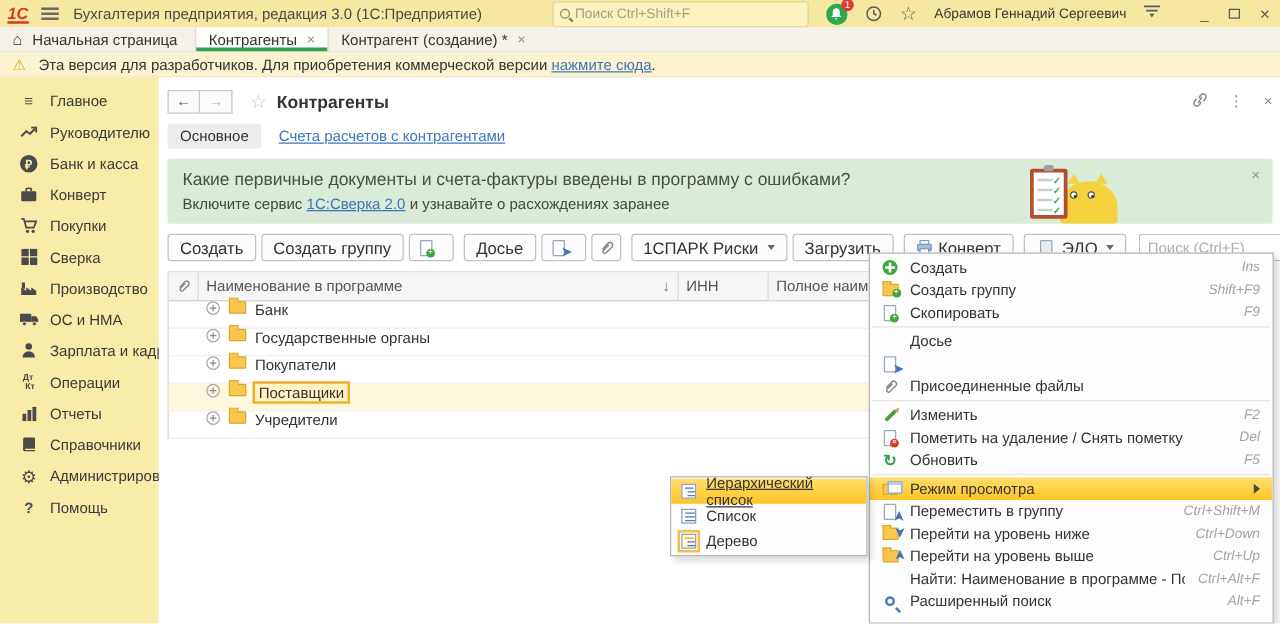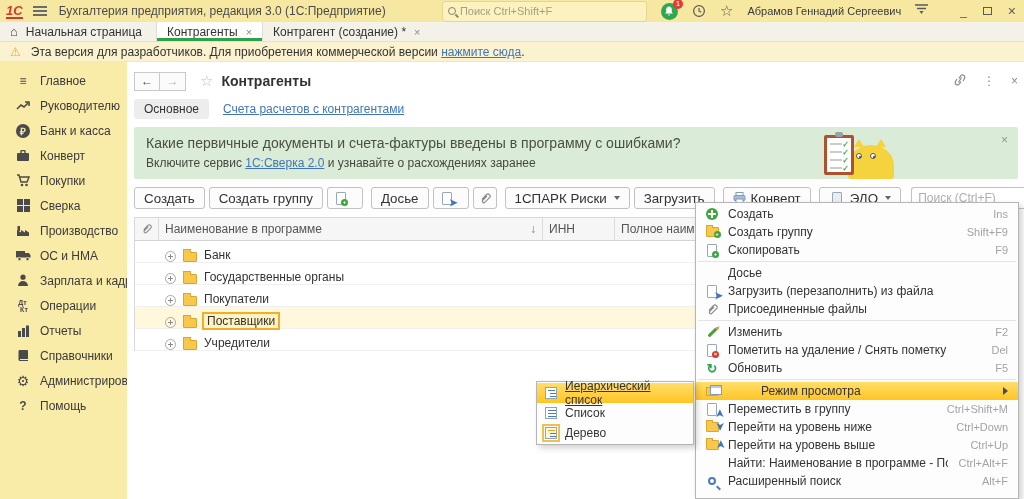--- a/index.html
+++ b/index.html
@@ -87,36 +87,36 @@
   .tsearch2 input::placeholder { color:#AFAFAF; }
 
   
   .table { margin:7px 5px 0 7px; border:1px solid #D9D9D9; border-bottom:none; }
   .thead { display:flex; align-items:center; height:23px; background:#F6F6F6; border-bottom:1px solid #D4D4D4; color:#555; }
   .th { padding:0 6px; border-right:1px solid #DCDCDC; height:100%; display:flex; align-items:center; }
   .th.attach { width:24px; justify-content:center; }
   .th.name { width:384px; } .th.name .sort { margin-left:auto; color:#777; }
   .th.inn { width:72px; }
   .th.full { flex:1; border-right:none; overflow:hidden; white-space:nowrap; }
-  .trow { display:flex; align-items:flex-end; height:22px; padding-left:30px; border-bottom:1px solid #F0F0F0; }
+  .trow { display:flex; align-items:flex-start; height:22px; padding-left:30px; border-bottom:1px solid #F0F0F0; }
   .trow.sel { background:#FFF8DC; }
   .expander { width:11px; height:11px; border:1px solid #A8A8A8; border-radius:50%; position:relative; margin-right:7px; flex:none; }
   .expander::before, .expander::after { content:""; position:absolute; background:#8A8A8A; }
   .expander::before { width:5px; height:1px; left:2px; top:4px; }
   .expander::after { width:1px; height:5px; left:4px; top:2px; }
   .folder { width:14px; height:10px; background:#F8C84C; border:1px solid #D9A62E; border-radius:1px; position:relative; margin-right:7px; flex:none; }
   .folder::before { content:""; position:absolute; left:-1px; top:-4px; width:6px; height:3px; background:#F8C84C; border:1px solid #D9A62E; border-bottom:none; border-radius:1px 1px 0 0; }
   .rname.sel { background:#FFF3C2; outline:2px solid #EFAE31; padding:0 3px; }
 
   
   .cmenu { position:absolute; left:695px; top:202px; width:324px; bottom:0; background:#FDFDFD; border:1px solid #B5B5B5; box-shadow:3px 3px 6px rgba(0,0,0,.18); padding-top:2px; overflow:hidden; }
   .cmi { display:flex; align-items:center; height:18px; padding:0 10px 0 8px; color:#333; }
   .cmi .lab { flex:1; white-space:nowrap; overflow:hidden; }
-  .cmi .sc { color:#A3A3A3; font-size:11px; margin-left:10px; white-space:nowrap; }
-  .cmi.hl { background:linear-gradient(180deg,#FFDE6B 0%,#FFC524 100%);gap:33px; }
+  .cmi .sc { color:#A3A3A3; font-size:11px; margin-left:10px; white-space:nowrap;font-style:italic; }
+  .cmi.hl { background:linear-gradient(180deg,#FFDE6B 0%,#FFC524 100%); }
   .cmi .sub { width:0; height:0; border-top:4px solid transparent; border-bottom:4px solid transparent; border-left:5px solid #4A4A4A; }
   .csep { border-top:1px solid #E4E4E4; margin:2px 2px; }
   .mic { width:16px; height:14px; margin-right:8px; flex:none; display:inline-flex; align-items:center; justify-content:center; position:relative; }
   .pluscirc { width:12px; height:12px; border-radius:50%; background:#3DA73D; position:relative; }
   .pluscirc::before, .pluscirc::after { content:""; position:absolute; background:#fff; }
   .pluscirc::before { width:8px; height:2px; left:2px; top:5px; }
   .pluscirc::after { width:2px; height:8px; left:5px; top:2px; }
   .mfolder { width:13px; height:10px; background:#F8C84C; border:1px solid #D9A62E; border-radius:1px; position:relative; }
   .mfolder::before { content:""; position:absolute; left:-1px; top:-3px; width:5px; height:2px; background:#F8C84C; border:1px solid #D9A62E; border-bottom:none; }
   .mdoc { width:10px; height:13px; background:#fff; border:1px solid #9AA7B5; border-radius:1px; position:relative; }
@@ -486,21 +486,20 @@
     <div class="cmi">
         <span class="mic"></span>
         <span class="lab">Досье</span>
         <span class="sc"></span>
       </div>
     <div class="cmi">
         <span class="mic">
           <span class="mdoc"></span>
           <span class="bluearrow">➤</span>
         </span>
-        <span class="lab">Загрузить (перезаполнить) из файла</span>
         <span class="sc"></span>
       </div>
     <div class="cmi">
         <span class="mic">
           <svg width="12" height="13" viewBox="0 0 12 13">
             <path d="M3 7.5 L7.5 2.5 a2.2 2.2 0 0 1 3.1 3.1 L5.8 10.4 a1.5 1.5 0 0 1 -2.1-2.1 L8 4" fill="none" stroke="#8A8A8A" stroke-width="1.2"></path>
           </svg>
         </span>
         <span class="lab">Присоединенные файлы</span>
         <span class="sc"></span>

